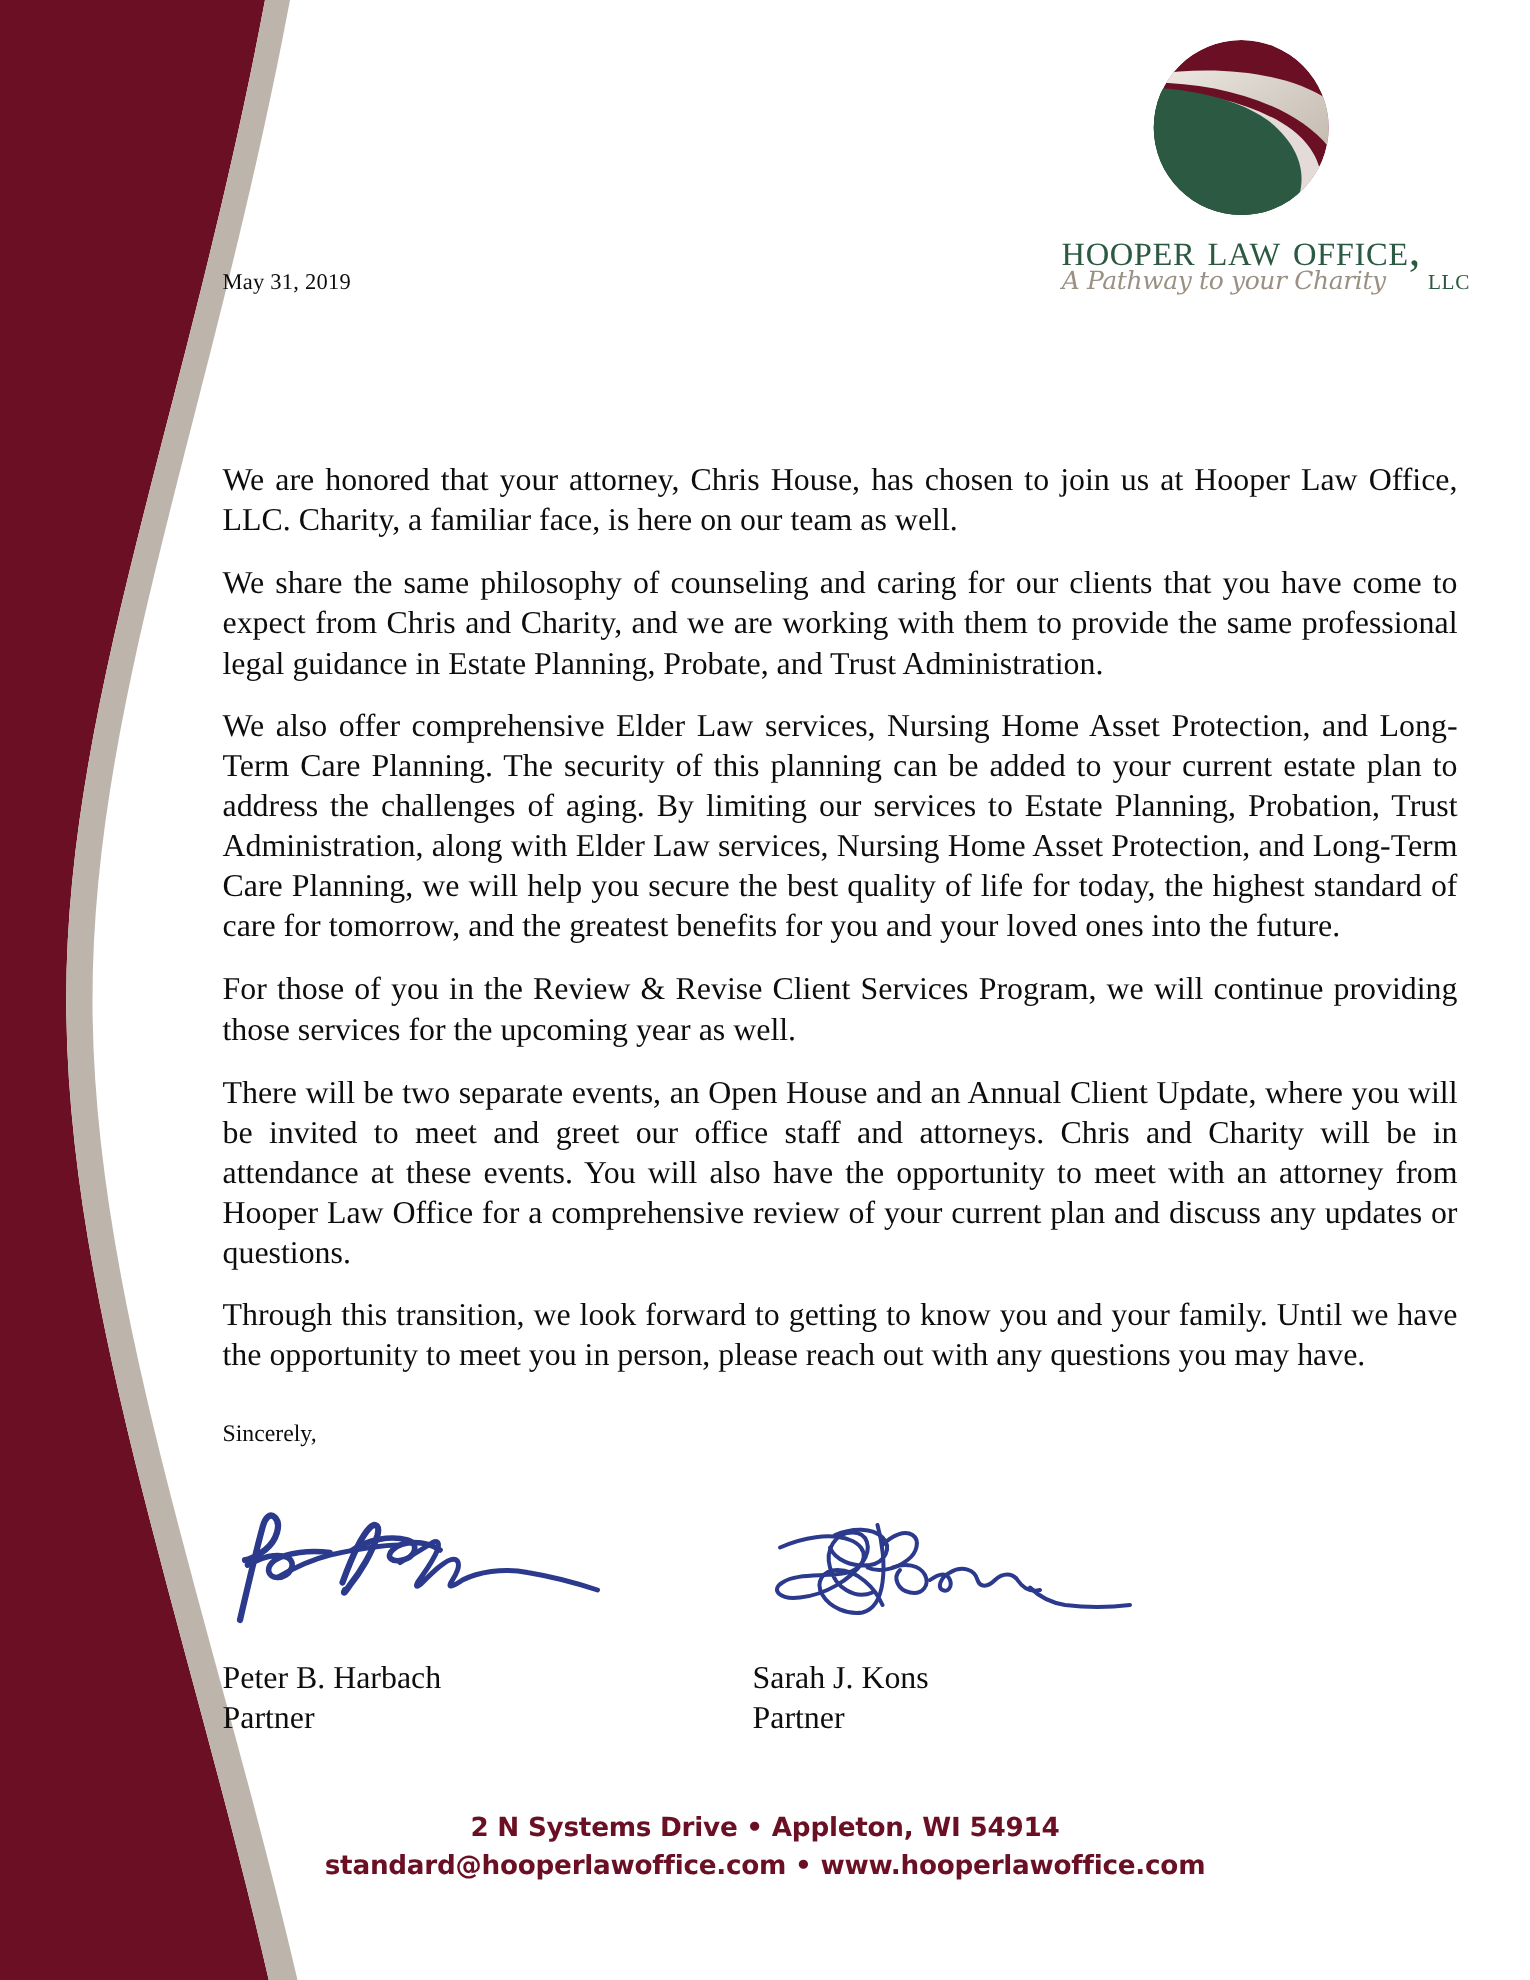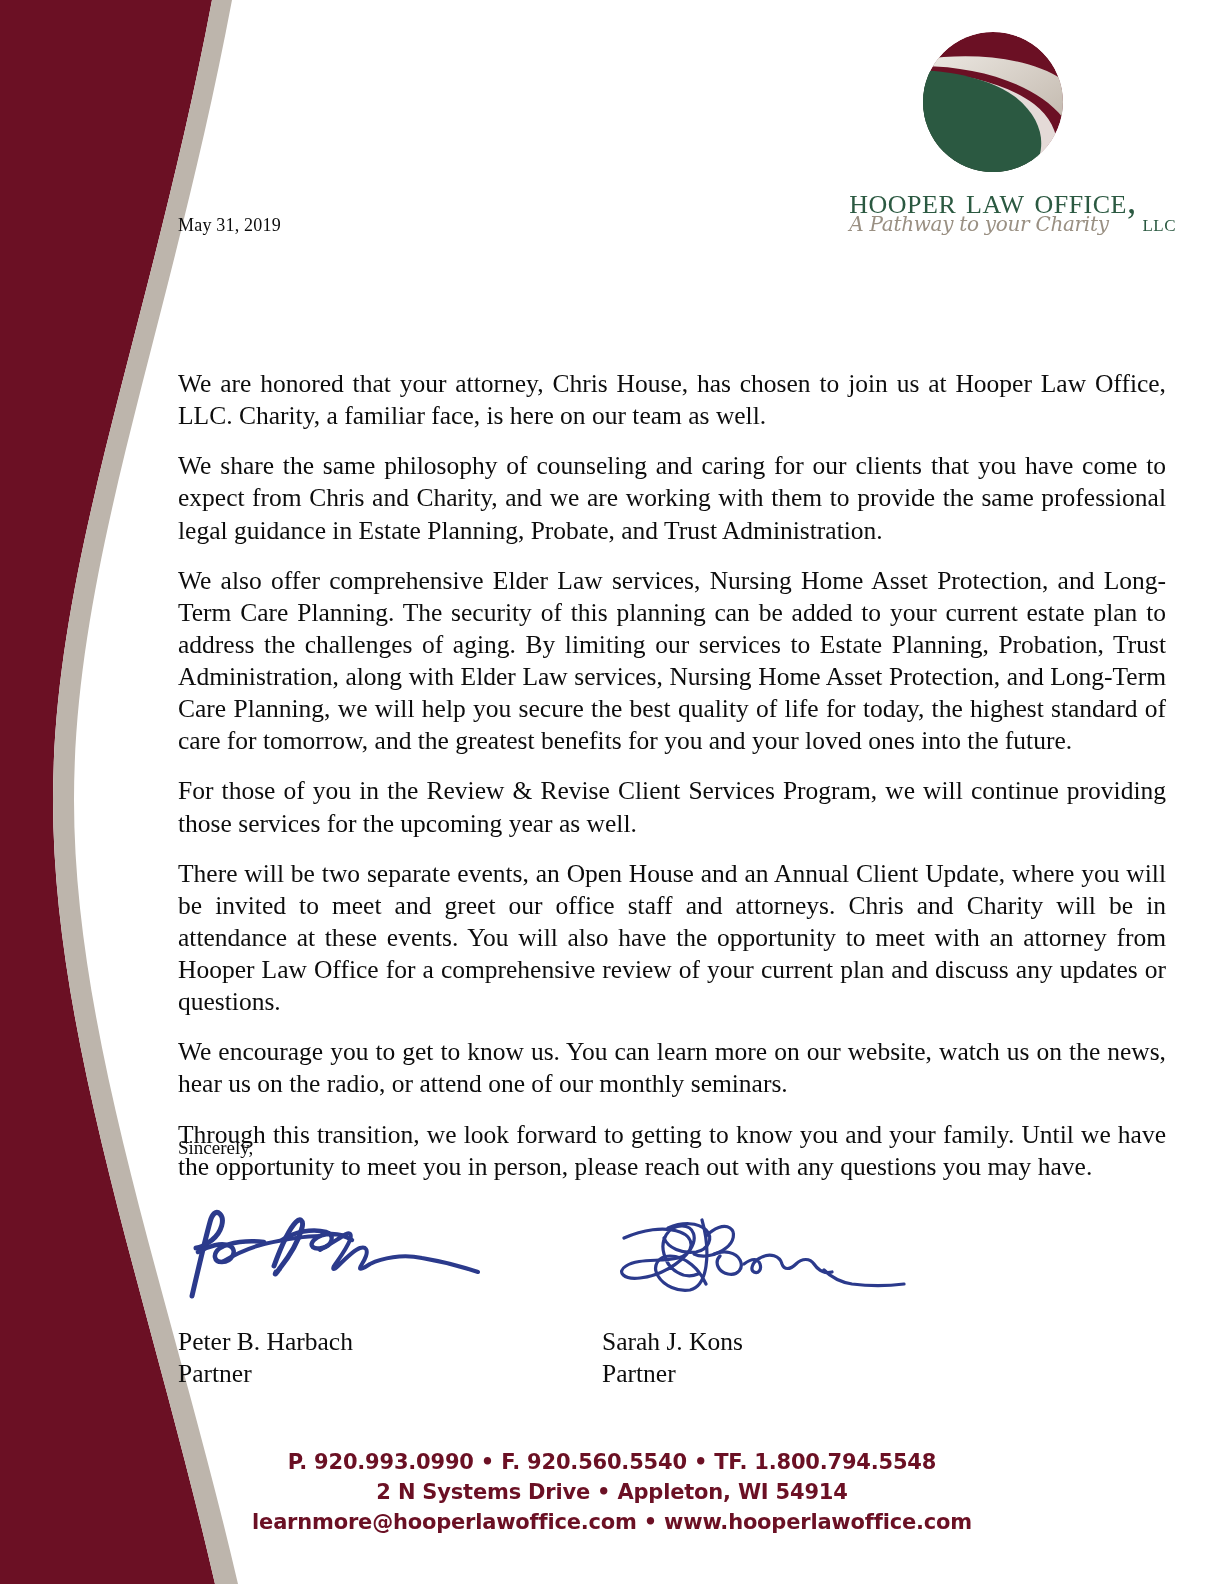--- a/index.html
+++ b/index.html
@@ -192,21 +192,20 @@
   </div>
 
   <div class="date">May 31, 2019</div>
 
   <div class="letter-body">
     <p>We are honored that your attorney, Chris House, has chosen to join us at Hooper Law Office, LLC. Charity, a familiar face, is here on our team as well.</p>
     <p>We share the same philosophy of counseling and caring for our clients that you have come to expect from Chris and Charity, and we are working with them to provide the same professional legal guidance in Estate Planning, Probate, and Trust Administration.</p>
     <p>We also offer comprehensive Elder Law services, Nursing Home Asset Protection, and Long-Term Care Planning. The security of this planning can be added to your current estate plan to address the challenges of aging. By limiting our services to Estate Planning, Probation, Trust Administration, along with Elder Law services, Nursing Home Asset Protection, and Long-Term Care Planning, we will help you secure the best quality of life for today, the highest standard of care for tomorrow, and the greatest benefits for you and your loved ones into the future.</p>
     <p>For those of you in the Review &amp; Revise Client Services Program, we will continue providing those services for the upcoming year as well.</p>
     <p>There will be two separate events, an Open House and an Annual Client Update, where you will be invited to meet and greet our office staff and attorneys. Chris and Charity will be in attendance at these events. You will also have the opportunity to meet with an attorney from Hooper Law Office for a comprehensive review of your current plan and discuss any updates or questions.</p>
-    <p>We encourage you to get to know us. You can learn more on our website, watch us on the news, hear us on the radio, or attend one of our monthly seminars.</p>
     <p>Through this transition, we look forward to getting to know you and your family. Until we have the opportunity to meet you in person, please reach out with any questions you may have.</p>
   </div>
 
   <div class="closing">Sincerely,</div>
 
   <div class="sig-area">
 
     <div class="sig-col left">
       <svg class="sig-img" viewBox="0 0 330 110" aria-hidden="true">
         <g fill="none" stroke="#2B3A8C" stroke-linecap="round" stroke-linejoin="round">
@@ -234,18 +233,17 @@
           <path d="M222,70 C228,76 238,82 250,84 C266,86 286,86 302,84"></path>
         </g>
       </svg>
       <div class="sig-name">Sarah J. Kons</div>
       <div class="sig-title">Partner</div>
     </div>
 
   </div>
 
   <div class="footer">
-    <div>P. 920.993.0990 • F. 920.560.5540 • TF. 1.800.794.5548</div>
     <div>2 N Systems Drive • Appleton, WI 54914</div>
-    <div>learnmore@hooperlawoffice.com • www.hooperlawoffice.com</div>
+    <div>standard@hooperlawoffice.com • www.hooperlawoffice.com</div>
   </div>
 
 </div>
 
 </body></html>

